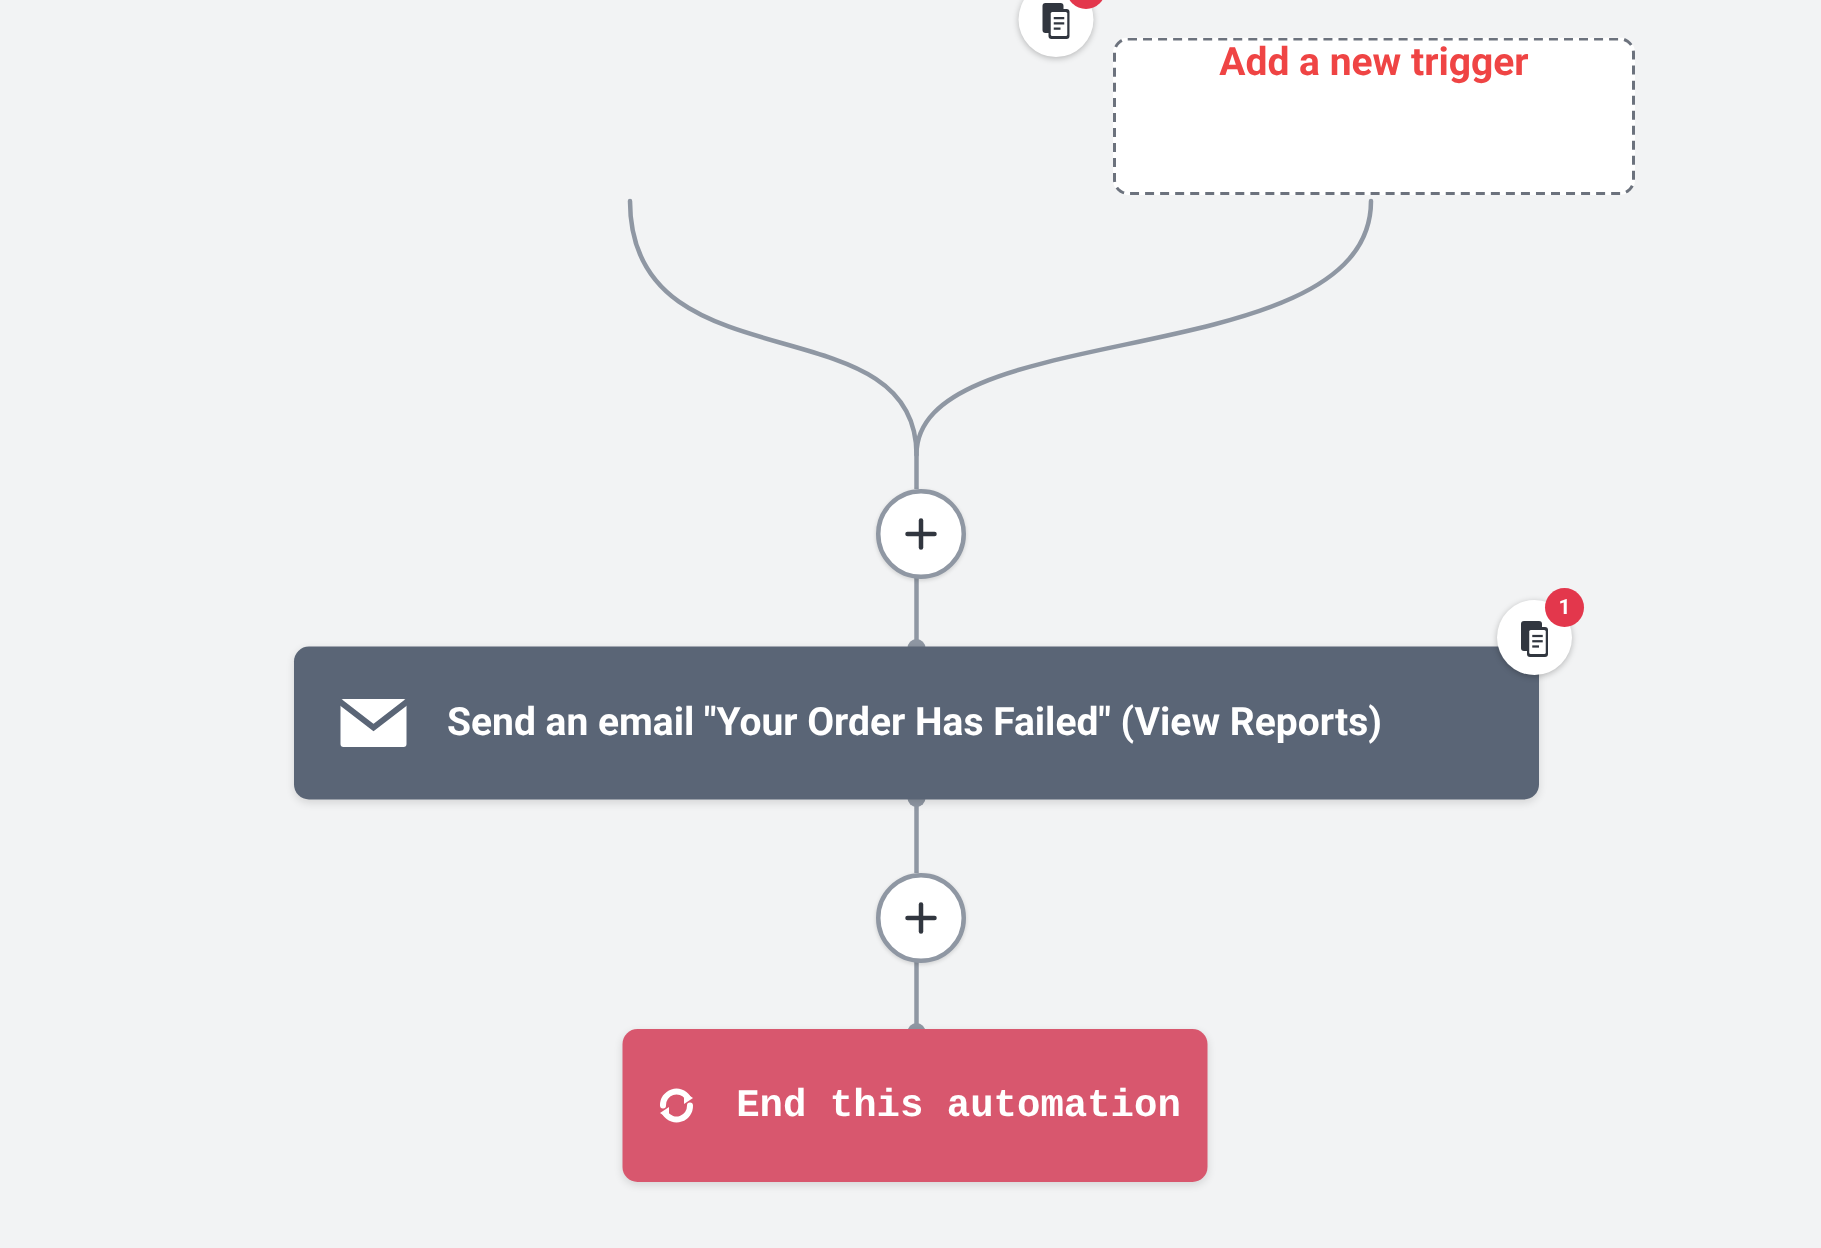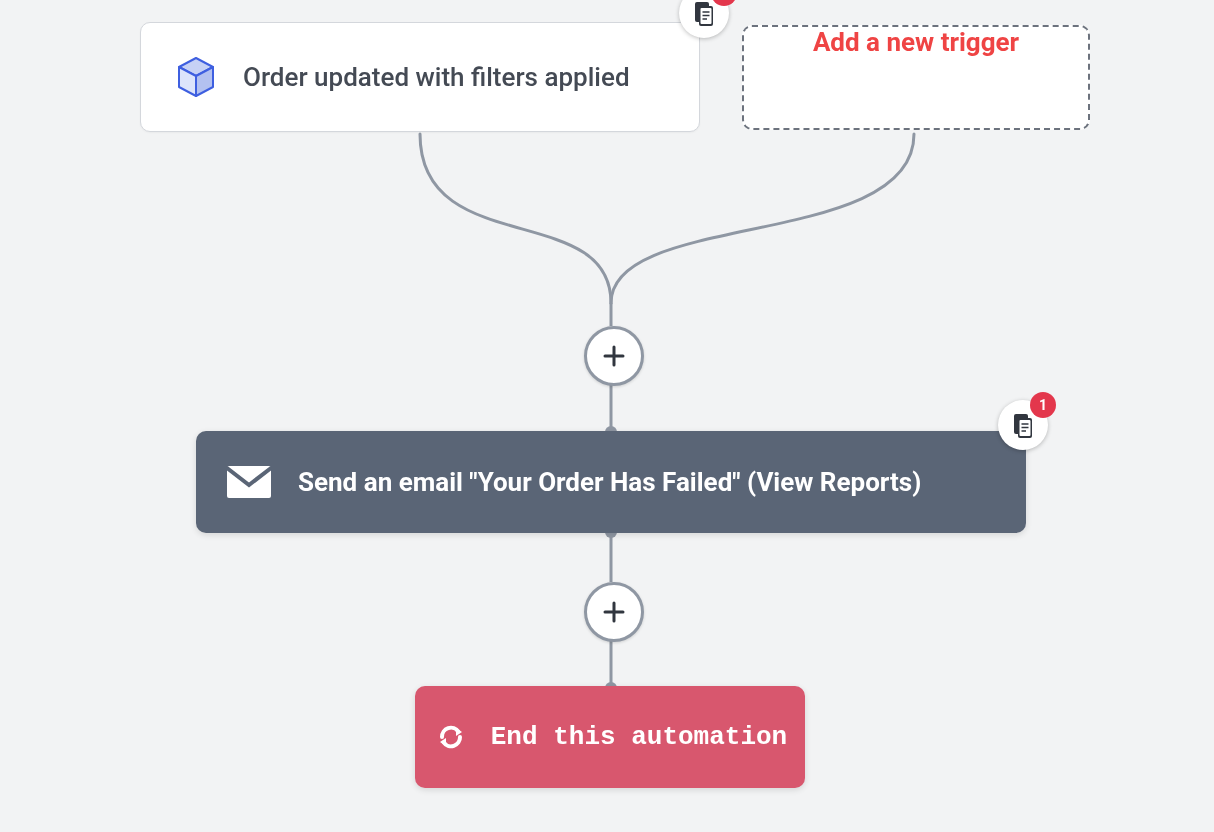--- a/index.html
+++ b/index.html
@@ -156,30 +156,20 @@
 
     <line x1="611" y1="530" x2="611" y2="582" stroke="#8f97a3" stroke-width="3"></line>
 
     <line x1="611" y1="636" x2="611" y2="688" stroke="#8f97a3" stroke-width="3"></line>
 
     <circle cx="611" cy="432" r="6" fill="#8f97a3"></circle>
     <circle cx="611" cy="532" r="6" fill="#8f97a3"></circle>
     <circle cx="611" cy="688" r="6" fill="#8f97a3"></circle>
   </svg>
 
-  <div class="node trigger-card" style="left:140px; top:22px; width:560px; height:110px;">
-    <span class="cube-icon">
-      <svg viewBox="0 0 46 46">
-        <path d="M23 4 L40 13 L23 22 L6 13 Z" fill="#c6d1f5" stroke="#3e5fe0" stroke-width="2" stroke-linejoin="round"></path>
-        <path d="M6 13 L6 33 L23 42 L23 22 Z" fill="#dce4fb" stroke="#3e5fe0" stroke-width="2" stroke-linejoin="round"></path>
-        <path d="M40 13 L40 33 L23 42 L23 22 Z" fill="#b3c1f0" stroke="#3e5fe0" stroke-width="2" stroke-linejoin="round"></path>
-      </svg>
-    </span>
-    <span>Order updated with filters applied</span>
-  </div>
 
   <div class="notes-badge" style="left:679px; top:-12px;">
     <span class="doc-icon">
       <svg viewBox="0 0 22 26">
         <rect x="2" y="2" width="14" height="20" rx="2" fill="#31363f"></rect>
         <rect x="6" y="6" width="14" height="20" rx="2" fill="#31363f"></rect>
         <rect x="7.5" y="8" width="11" height="16" rx="1" fill="#fff"></rect>
         <line x1="9.5" y1="12" x2="16.5" y2="12" stroke="#31363f" stroke-width="1.5"></line>
         <line x1="9.5" y1="15.5" x2="16.5" y2="15.5" stroke="#31363f" stroke-width="1.5"></line>
         <line x1="9.5" y1="19" x2="14" y2="19" stroke="#31363f" stroke-width="1.5"></line>

